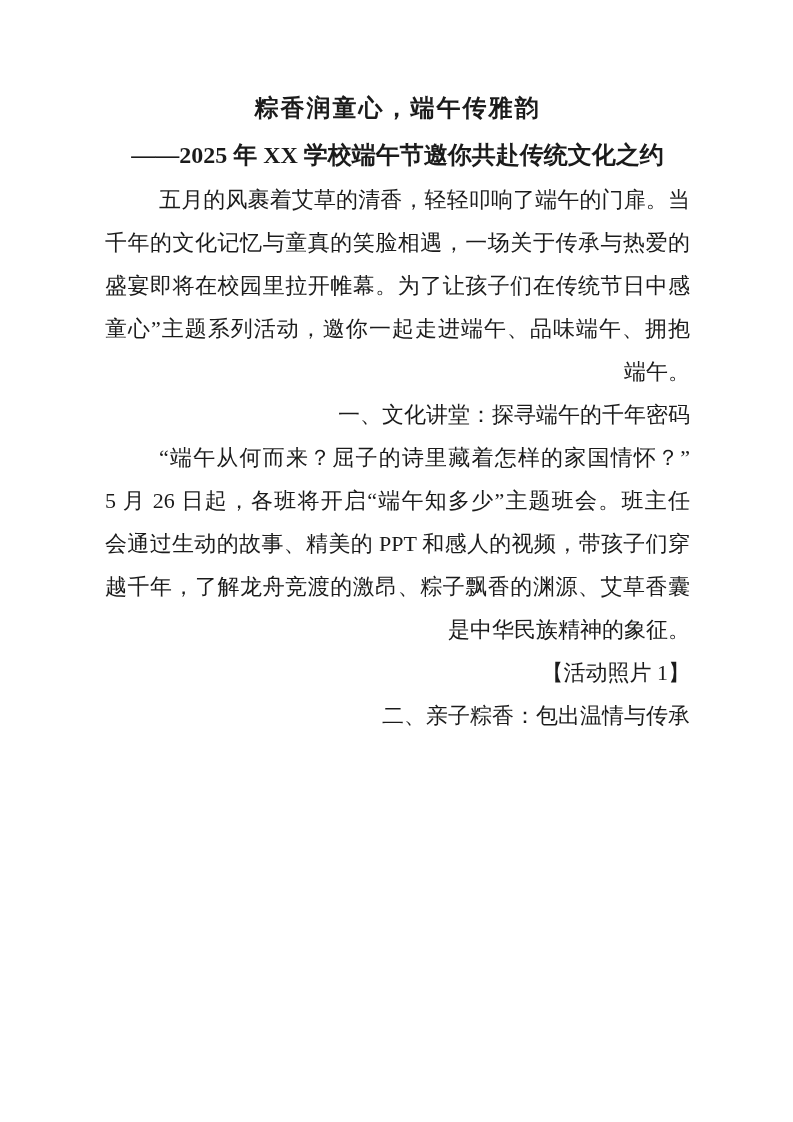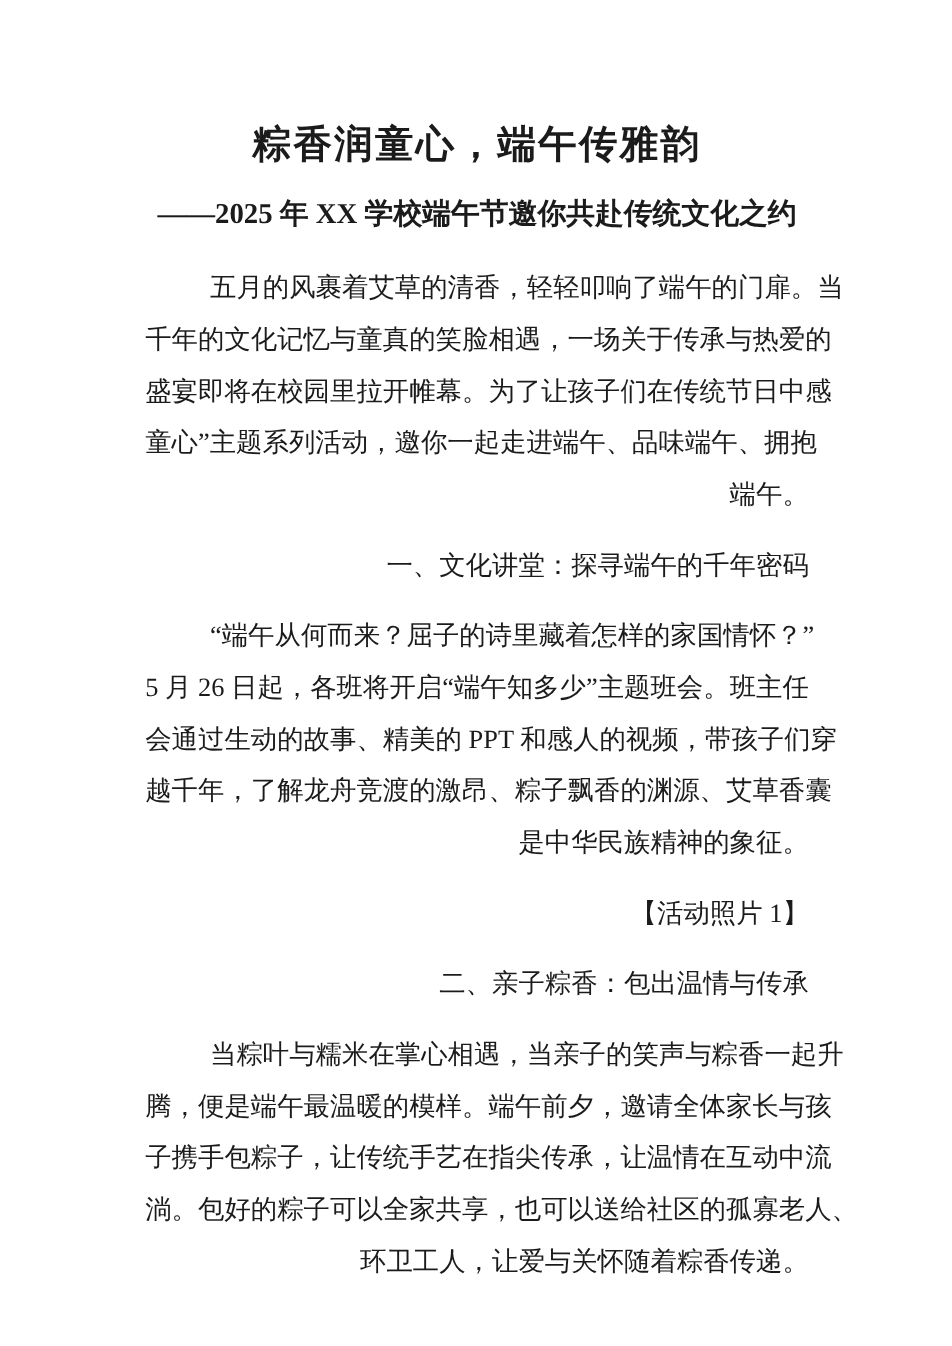--- a/index.html
+++ b/index.html
@@ -15,39 +15,39 @@
     color: #1b1b1b;
   }
   .page {
     box-sizing: border-box;
     width: 793px;
     height: 1122px;
     padding: 84px 103px 0 105px;
     background: #ffffff;
   }
   .doc-title {
-    margin: 12px;
-    font-size: 32px;
+    margin: 0;
+    font-size: 24px;
     font-weight: bold;
     text-align: center;
     line-height: 48px;
     letter-spacing: 2px;
     white-space: nowrap;
   }
   .doc-subtitle {
     font-size: 24px;
     text-align: center;
     line-height: 46px;
     white-space: nowrap;
     font-weight: bold;
   }
   .doc-body {
     width: 585px;
   }
-  .block { margin: 16px; }
+  .block { margin: 0; }
   .line {
     font-size: 22px;
     line-height: 43px;
     height: 43px;
     white-space: nowrap;
     text-align: right;
   }
   
   .line.fill {
     text-align: justify;
@@ -82,21 +82,14 @@
         <div class="line fill">会通过生动的故事、精美的 PPT 和感人的视频，带孩子们穿</div>
         <div class="line fill">越千年，了解龙舟竞渡的激昂、粽子飘香的渊源、艾草香囊</div>
         <div class="line">是中华民族精神的象征。</div>
       </div>
       <div class="block placeholder">
         <div class="line indent">【活动照片 1】</div>
       </div>
       <div class="block heading">
         <div class="line indent">二、亲子粽香：包出温情与传承</div>
       </div>
-      <div class="block paragraph">
-        <div class="line indent fill">当粽叶与糯米在掌心相遇，当亲子的笑声与粽香一起升</div>
-        <div class="line fill">腾，便是端午最温暖的模样。端午前夕，邀请全体家长与孩</div>
-        <div class="line fill">子携手包粽子，让传统手艺在指尖传承，让温情在互动中流</div>
-        <div class="line fill">淌。包好的粽子可以全家共享，也可以送给社区的孤寡老人、</div>
-        <div class="line">环卫工人，让爱与关怀随着粽香传递。</div>
-      </div>
     </div>
 </div>
 
 </body></html>

